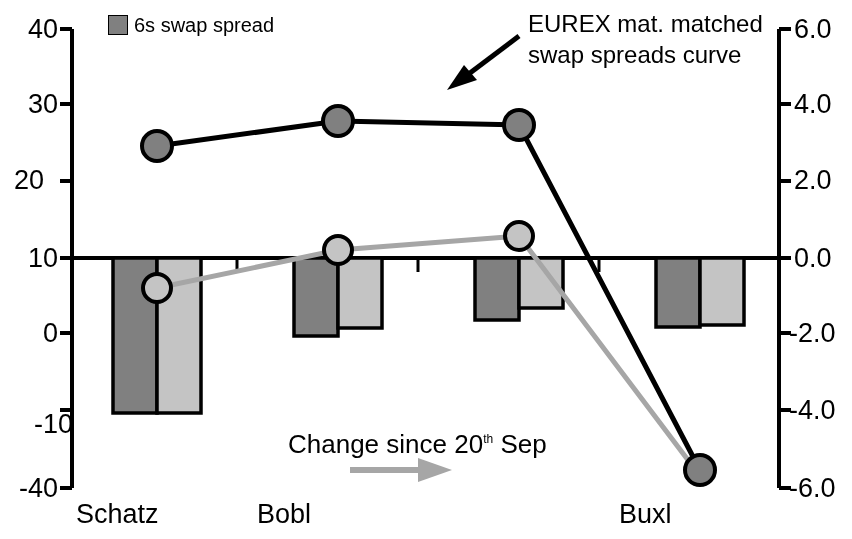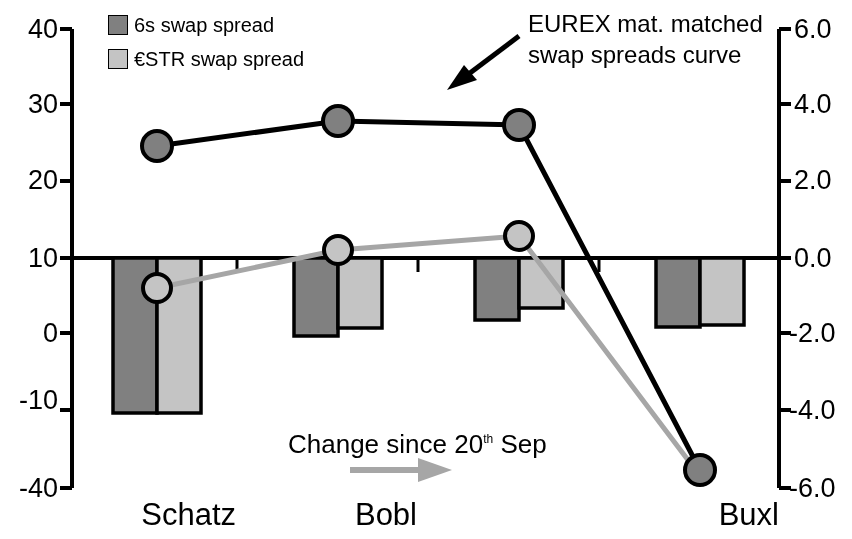--- a/index.html
+++ b/index.html
@@ -35,23 +35,23 @@
   }
   .y-left-label {
     text-align: right;
     width: 58px;
   }
   .y-right-label {
     text-align: left;
     width: 70px;
   }
   .x-label {
-    text-align: right;
+    text-align: left;
     width: 160px;
-    font-size: 31px;
+    font-size: 27px;
   }
   .legend {
     position: absolute;
     left: 108px;
     top: 8px;
   }
   .legend-row {
     display: flex;
     align-items: center;
     height: 34px;
@@ -92,46 +92,42 @@
     line-height: 0;
   }
 </style>
 </head>
 <body>
 
 <div id="chart-root">
 
   <div class="axis-label y-left-label" style="left:0px;  top:16px;">40</div>
   <div class="axis-label y-left-label" style="left:0px;  top:91px;">30</div>
-  <div class="axis-label y-left-label" style="left:0px;  top:167px;">20</div>
+  <div class="axis-label y-left-label" style="left:0px;  top:167px;text-align:center;">20</div>
   <div class="axis-label y-left-label" style="left:0px;  top:245px;">10</div>
   <div class="axis-label y-left-label" style="left:0px;  top:320px;">0</div>
-  <div class="axis-label y-left-label" style="left:0px;  top:387px;">-10</div>
+  <div class="axis-label y-left-label" style="left:0px;  top:411px;padding-left:15px;">-10</div>
   <div class="axis-label y-left-label" style="left:0px;  top:475px;">-40</div>
 
   <div class="axis-label y-right-label" style="left:794px; top:16px;">6.0</div>
   <div class="axis-label y-right-label" style="left:794px; top:91px;">4.0</div>
   <div class="axis-label y-right-label" style="left:794px; top:167px;">2.0</div>
   <div class="axis-label y-right-label" style="left:794px; top:245px;">0.0</div>
   <div class="axis-label y-right-label" style="left:789px; top:320px;">-2.0</div>
   <div class="axis-label y-right-label" style="left:789px; top:397px;">-4.0</div>
   <div class="axis-label y-right-label" style="left:789px; top:475px;">-6.0</div>
 
   <div class="axis-label x-label" style="left:76px;  top:501px;">Schatz</div>
   <div class="axis-label x-label" style="left:257px; top:501px;">Bobl</div>
   <div class="axis-label x-label" style="left:619px; top:501px;">Buxl</div>
 
   <div class="legend">
     <div class="legend-row">
       <span class="legend-swatch dark"></span>
       <span class="legend-text">6s swap spread</span>
-    </div>
-    <div class="legend-row">
-      <span class="legend-swatch light"></span>
-      <span class="legend-text">€STR swap spread</span>
     </div>
   </div>
 
   <div class="annot" id="eurex-annotation">
     <div>EUREX mat. matched</div>
     <div>swap spreads curve</div>
   </div>
 
   <div class="annot" id="change-annotation">
     <span>Change since 20</span><sup>th</sup><span> Sep</span>

